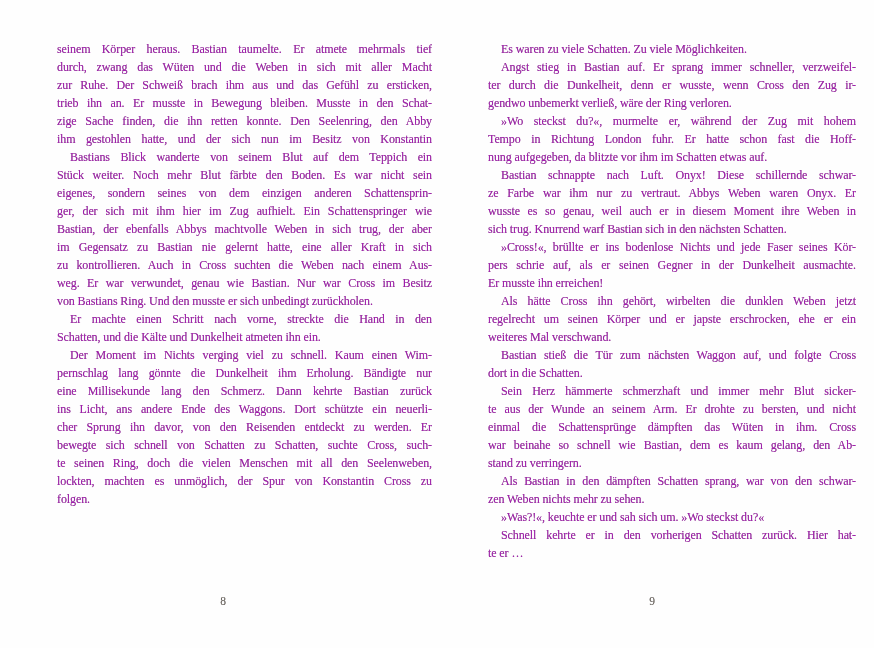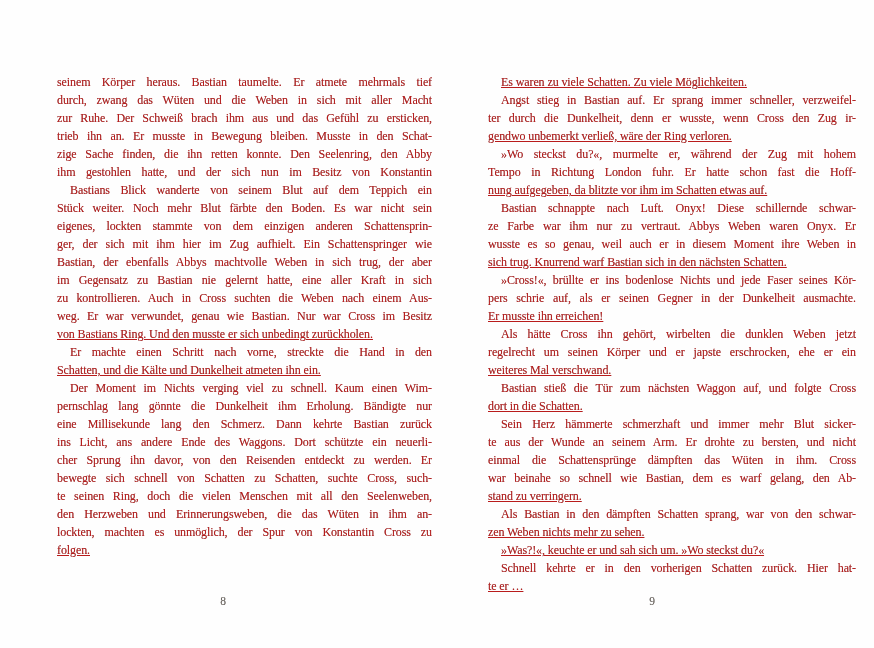--- a/index.html
+++ b/index.html
@@ -10,22 +10,22 @@
   #book-spread {
     position: relative;
     width: 874px;
     height: 648px;
     background: #fefefe;
     overflow: hidden;
     font-family: "Liberation Serif", "DejaVu Serif", serif;
   }
   .text-column {
     position: absolute;
-    top: 73px;
-    color: #b91c1c;
+    top: 40px;
+    color: #a21caf;
     font-size: 12px;
     line-height: 18px;
     letter-spacing: -0.1px;
     text-shadow: 0 0 0.45px rgba(74,68,63,0.55);
   }
   #page-left-text {
     left: 57px;
     width: 375px;
   }
   #page-right-text {
@@ -37,21 +37,20 @@
     padding: 0;
   }
   .line {
     text-align: justify;
     text-align-last: justify;
     white-space: nowrap;
     height: 18px;
   }
   .line.last {
     text-align-last: left;
-    text-decoration: underline;
   }
   .line.indent {
     text-indent: 13px;
   }
   .folio {
     position: absolute;
     top: 594px;
     transform: translateX(-50%);
     color: #6b6661;
     font-size: 11.5px;
@@ -71,41 +70,40 @@
         <div class="line">seinem Körper heraus. Bastian taumelte. Er atmete mehrmals tief</div>
         <div class="line">durch, zwang das Wüten und die Weben in sich mit aller Macht</div>
         <div class="line">zur Ruhe. Der Schweiß brach ihm aus und das Gefühl zu ersticken,</div>
         <div class="line">trieb ihn an. Er musste in Bewegung bleiben. Musste in den Schat-</div>
         <div class="line">zige Sache finden, die ihn retten konnte. Den Seelenring, den Abby</div>
         <div class="line">ihm gestohlen hatte, und der sich nun im Besitz von Konstantin</div>
       </div>
       <div class="paragraph">
         <div class="line indent">Bastians Blick wanderte von seinem Blut auf dem Teppich ein</div>
         <div class="line">Stück weiter. Noch mehr Blut färbte den Boden. Es war nicht sein</div>
-        <div class="line">eigenes, lockten stammte von dem einzigen anderen Schattensprin-</div>
+        <div class="line">eigenes, sondern seines von dem einzigen anderen Schattensprin-</div>
         <div class="line">ger, der sich mit ihm hier im Zug aufhielt. Ein Schattenspringer wie</div>
         <div class="line">Bastian, der ebenfalls Abbys machtvolle Weben in sich trug, der aber</div>
         <div class="line">im Gegensatz zu Bastian nie gelernt hatte, eine aller Kraft in sich</div>
         <div class="line">zu kontrollieren. Auch in Cross suchten die Weben nach einem Aus-</div>
         <div class="line">weg. Er war verwundet, genau wie Bastian. Nur war Cross im Besitz</div>
         <div class="line last">von Bastians Ring. Und den musste er sich unbedingt zurückholen.</div>
       </div>
       <div class="paragraph">
         <div class="line indent">Er machte einen Schritt nach vorne, streckte die Hand in den</div>
         <div class="line last">Schatten, und die Kälte und Dunkelheit atmeten ihn ein.</div>
       </div>
       <div class="paragraph">
         <div class="line indent">Der Moment im Nichts verging viel zu schnell. Kaum einen Wim-</div>
         <div class="line">pernschlag lang gönnte die Dunkelheit ihm Erholung. Bändigte nur</div>
         <div class="line">eine Millisekunde lang den Schmerz. Dann kehrte Bastian zurück</div>
         <div class="line">ins Licht, ans andere Ende des Waggons. Dort schützte ein neuerli-</div>
         <div class="line">cher Sprung ihn davor, von den Reisenden entdeckt zu werden. Er</div>
         <div class="line">bewegte sich schnell von Schatten zu Schatten, suchte Cross, such-</div>
         <div class="line">te seinen Ring, doch die vielen Menschen mit all den Seelenweben,</div>
-        <div class="line">den Herzweben und Erinnerungsweben, die das Wüten in ihm an-</div>
         <div class="line">lockten, machten es unmöglich, der Spur von Konstantin Cross zu</div>
         <div class="line last">folgen.</div>
       </div>
     </div>
 
   <div id="page-right-text" class="text-column">
       <div class="paragraph">
         <div class="line last indent">Es waren zu viele Schatten. Zu viele Möglichkeiten.</div>
       </div>
       <div class="paragraph">
@@ -135,21 +133,21 @@
         <div class="line last">weiteres Mal verschwand.</div>
       </div>
       <div class="paragraph">
         <div class="line indent">Bastian stieß die Tür zum nächsten Waggon auf, und folgte Cross</div>
         <div class="line last">dort in die Schatten.</div>
       </div>
       <div class="paragraph">
         <div class="line indent">Sein Herz hämmerte schmerzhaft und immer mehr Blut sicker-</div>
         <div class="line">te aus der Wunde an seinem Arm. Er drohte zu bersten, und nicht</div>
         <div class="line">einmal die Schattensprünge dämpften das Wüten in ihm. Cross</div>
-        <div class="line">war beinahe so schnell wie Bastian, dem es warf gelang, den Ab-</div>
+        <div class="line">war beinahe so schnell wie Bastian, dem es kaum gelang, den Ab-</div>
         <div class="line last">stand zu verringern.</div>
       </div>
       <div class="paragraph">
         <div class="line indent">Als Bastian in den dämpften Schatten sprang, war von den schwar-</div>
         <div class="line last">zen Weben nichts mehr zu sehen.</div>
       </div>
       <div class="paragraph">
         <div class="line last indent">»Was?!«, keuchte er und sah sich um. »Wo steckst du?«</div>
       </div>
       <div class="paragraph">

